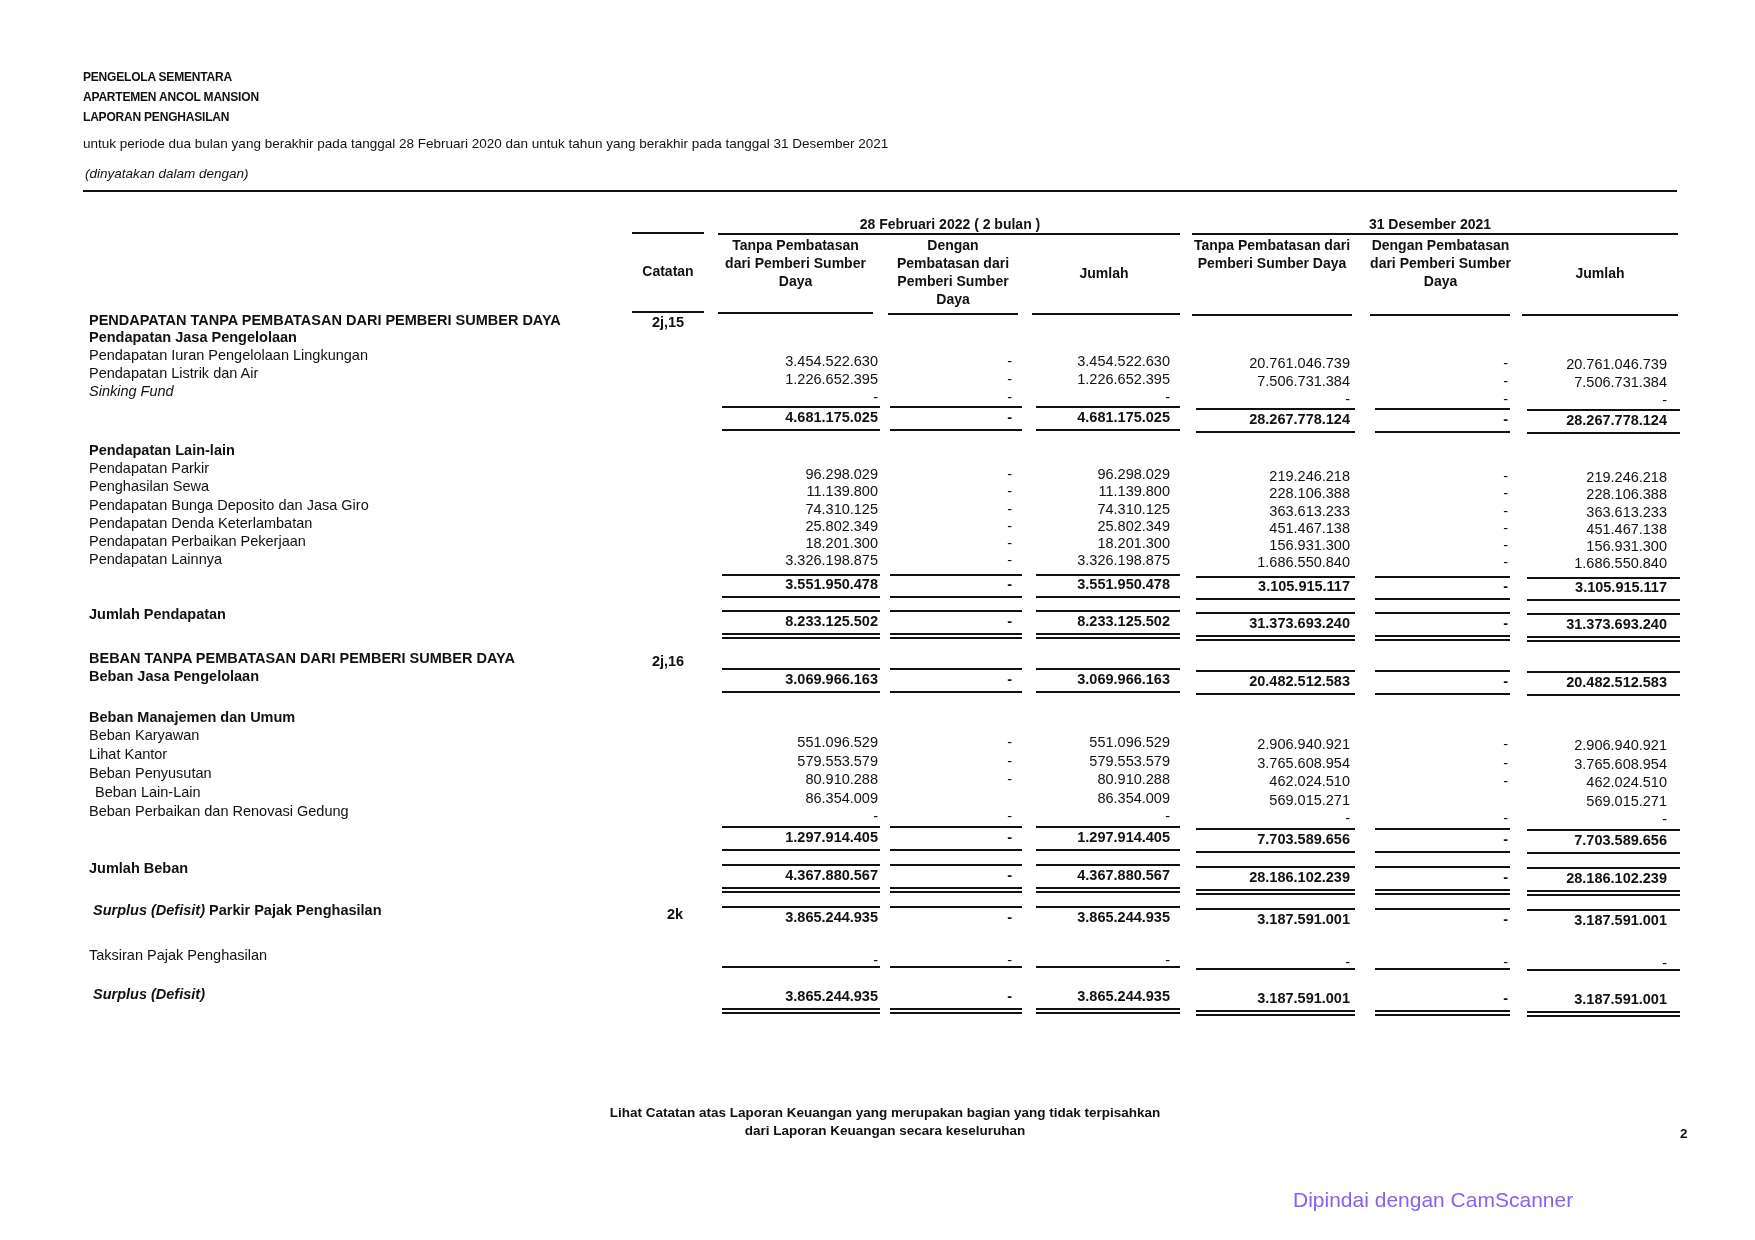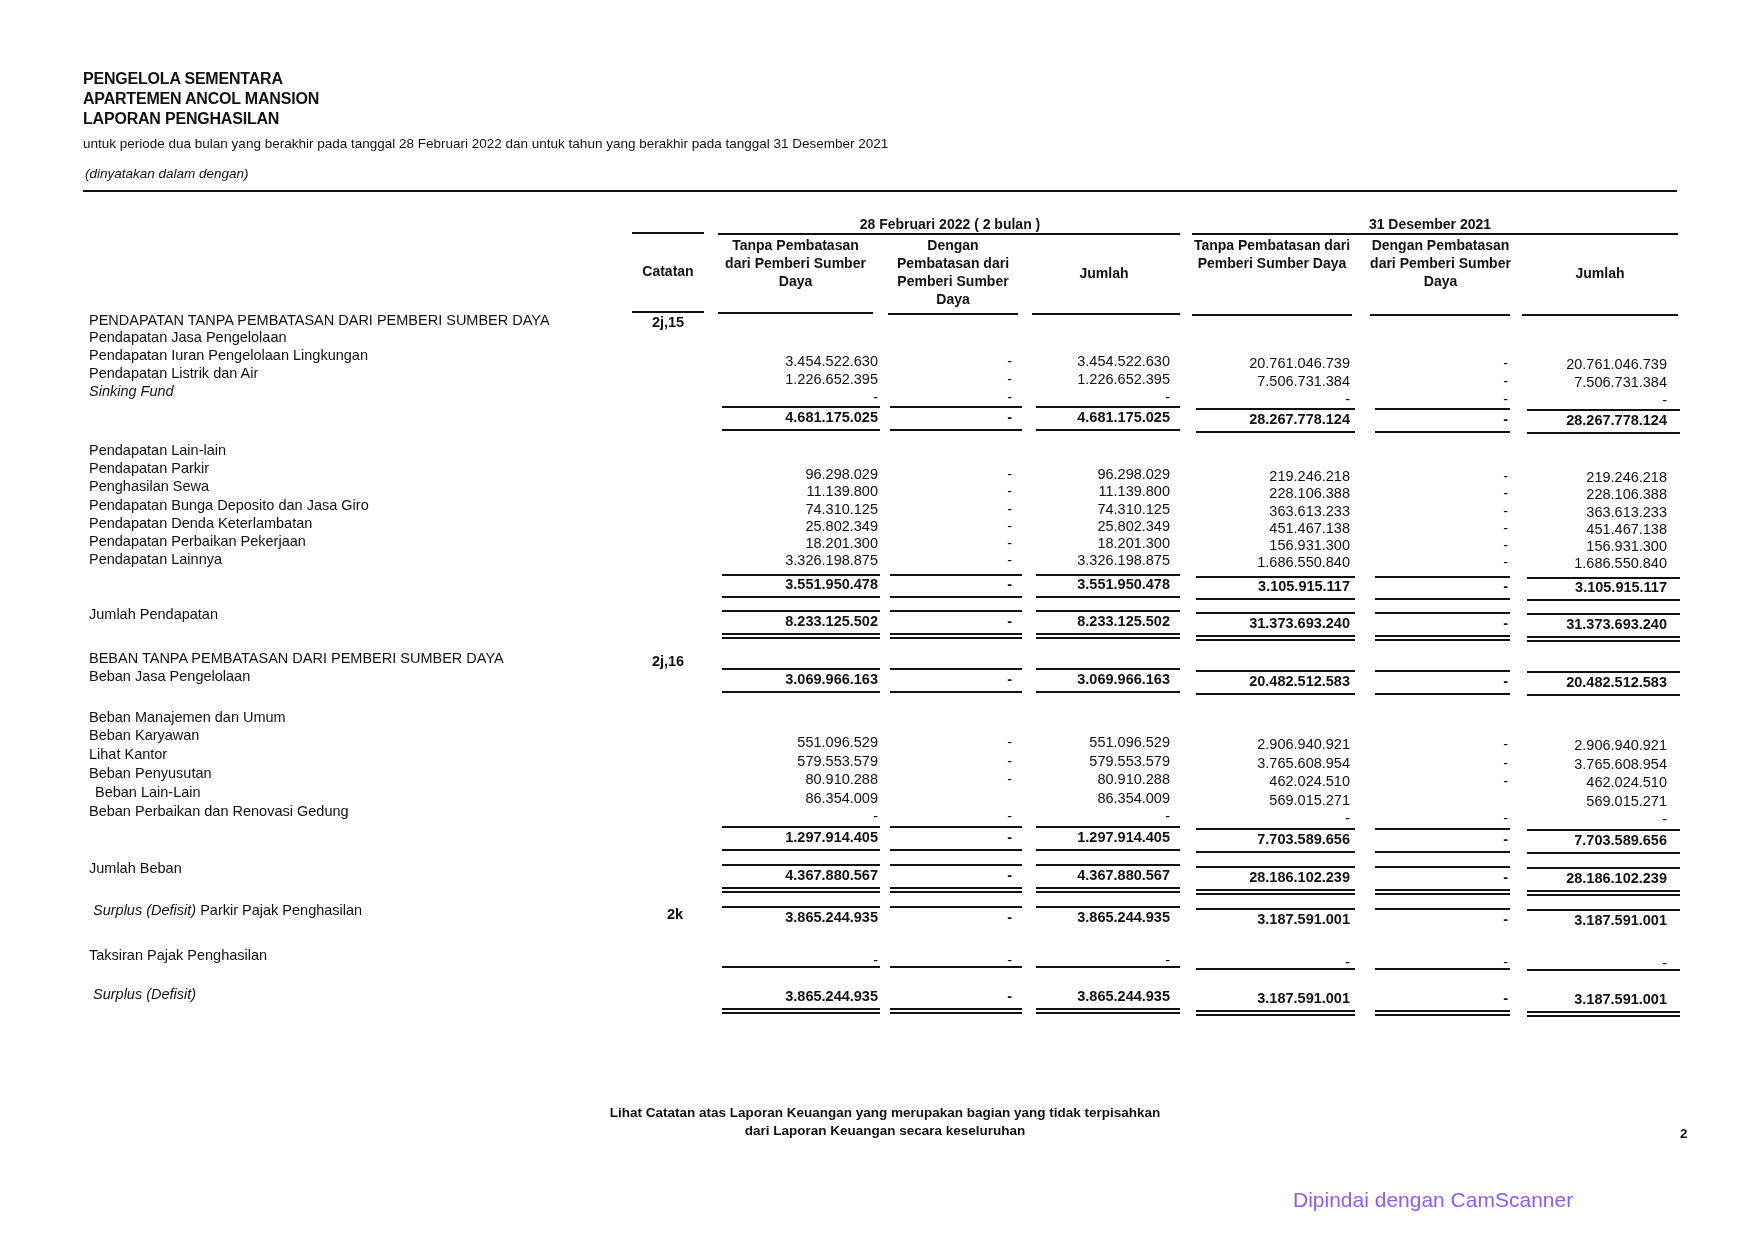--- a/index.html
+++ b/index.html
@@ -5,51 +5,51 @@
   html, body { margin: 0; padding: 0; }
   body {
     width: 1755px; height: 1240px;
     background: #ffffff;
     position: relative;
     overflow: hidden;
     font-family: "Liberation Sans", sans-serif;
     color: #111111;
   }
   .abs { position: absolute; white-space: nowrap; }
-  .hdr-title { left: 83px; font-size: 16px; font-weight: bold; letter-spacing: -0.2px; }
+  .hdr-title { left: 83px; font-size: 12px; font-weight: bold; letter-spacing: -0.2px; }
   .hdr-sub { left: 83px; font-size: 13.5px; }
   .unit-note { left: 85px; top: 166px; font-size: 13.5px; font-style: italic; }
   .main-rule { left: 83px; top: 190px; width: 1594px; height: 0; border-top: 2.5px solid #111; }
 
   
   .col-hdr { font-size: 14px; font-weight: bold; text-align: center; line-height: 18px; white-space: normal; }
   .rule { position: absolute; height: 0; border-top: 2px solid #111; }
   .rule.thick { border-top-width: 2.5px; }
 
   
   .lbl { left: 89px; font-size: 14.5px; }
-  .lbl.bold { font-weight: normal; text-align: right; }
+  .lbl.bold { font-weight: bold; text-align: right; }
   .lbl.ital { font-style: italic; }
   .note { font-size: 14.5px; font-weight: bold; width: 70px; text-align: center; }
 
   
   .num { font-size: 14.5px; text-align: right; }
   .num.bold { font-weight: bold; }
 
   .footer { font-size: 13.5px; font-weight: bold; text-align: center; line-height: 18px; }
   .pageno { font-size: 13.5px; font-weight: bold; }
   .watermark { font-family: Liberation Sans, sans-serif; font-size: 21px; color: #8b5cf6; }
 </style>
 </head>
 <body>
 
 <div class="abs hdr-title" style="top:70px;">PENGELOLA SEMENTARA</div>
 <div class="abs hdr-title" style="top:90px;">APARTEMEN ANCOL MANSION</div>
 <div class="abs hdr-title" style="top:110px;">LAPORAN PENGHASILAN</div>
-<div class="abs hdr-sub" style="top:136px;">untuk periode dua bulan  yang berakhir pada tanggal 28 Februari 2022 dan untuk tahun yang berakhir pada tanggal 31 Desember 2021</div>
+<div class="abs hdr-sub" style="top:136px;">untuk periode dua bulan  yang berakhir pada tanggal 28 Februari 2020 dan untuk tahun yang berakhir pada tanggal 31 Desember 2021</div>
 <div class="abs unit-note">(dinyatakan dalam dengan)</div>
 <div class="abs main-rule"></div>
 
 <div class="abs col-hdr" style="left:720px; top:215px; width:460px;">28 Februari 2022 ( 2 bulan )</div>
 <div class="abs col-hdr" style="left:1195px; top:215px; width:470px;">31 Desember 2021</div>
 
 <div class="rule" style="left:632px; top:232px; width:72px;"></div>
 <div class="rule" style="left:718px; top:233px; width:462px;"></div>
 <div class="rule" style="left:1192px; top:233px; width:486px;"></div>
 

